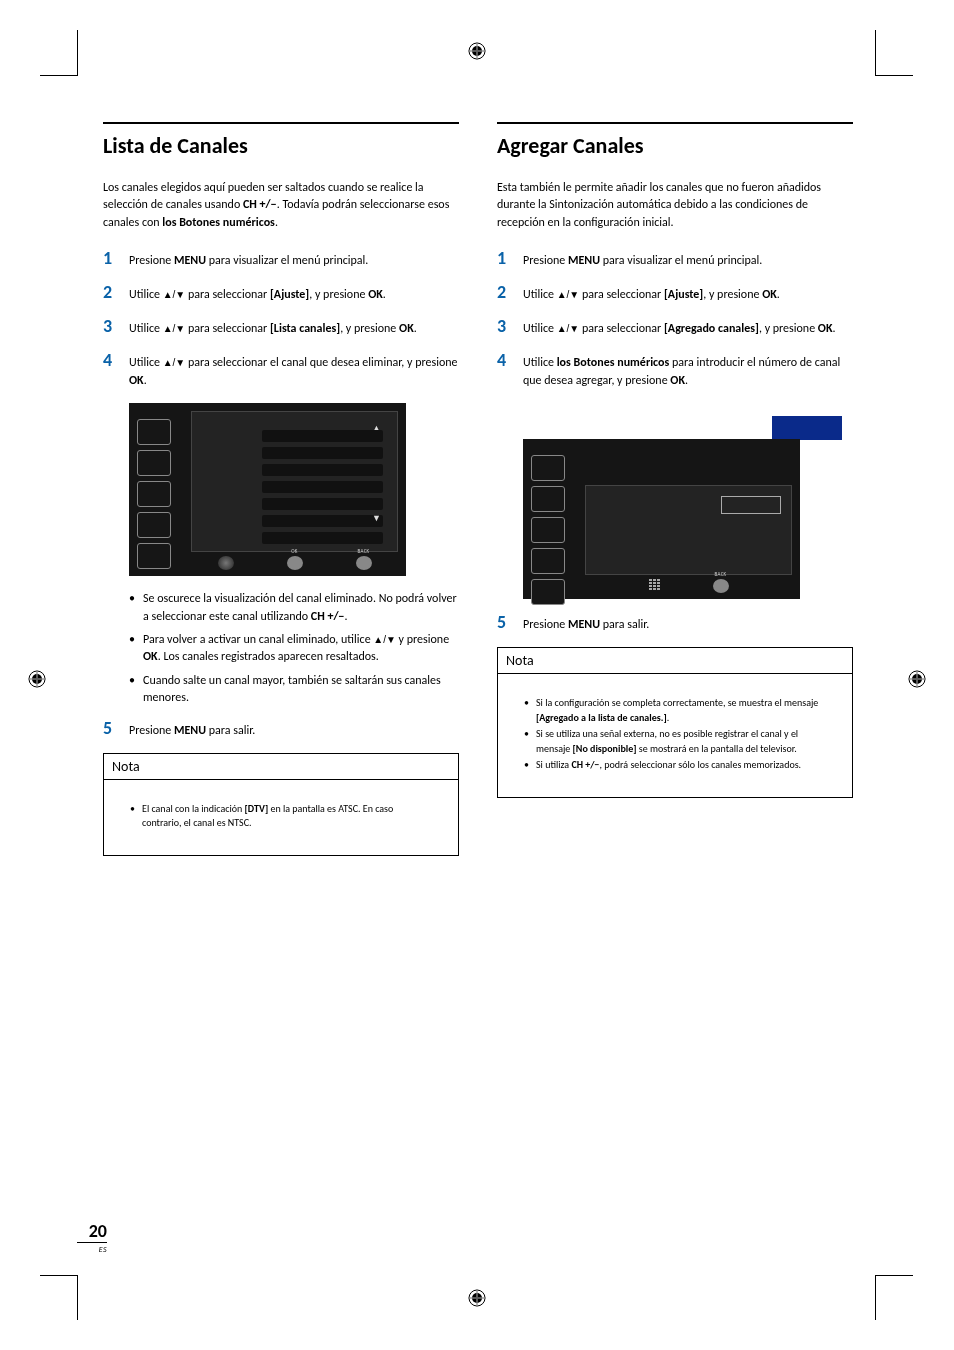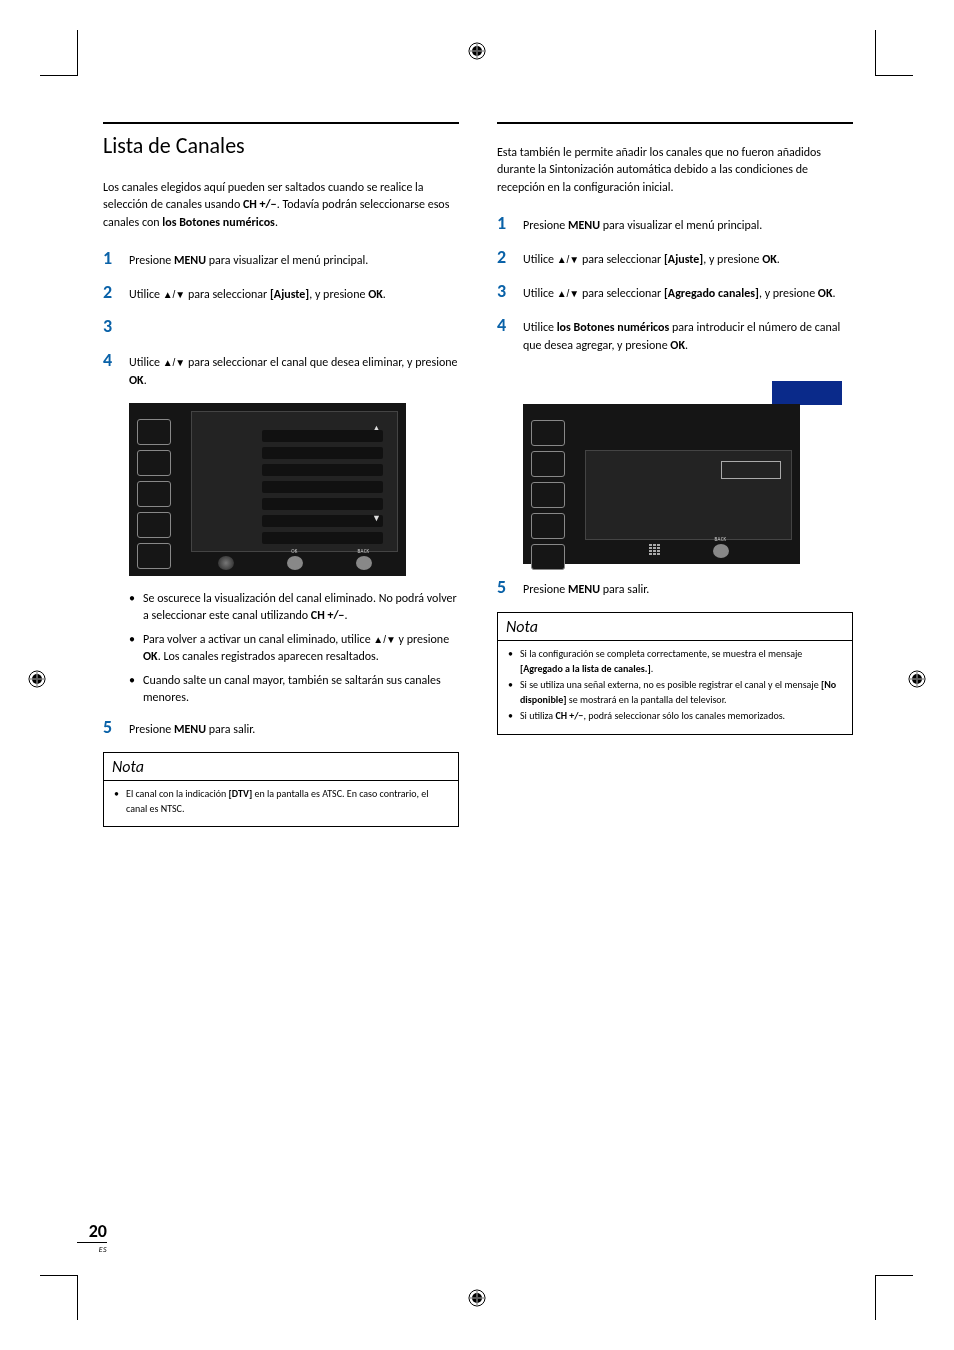--- a/index.html
+++ b/index.html
@@ -18,21 +18,21 @@
   .crop-tr-h { left: 875px; top: 75px; width: 38px; height: 1px; }
   .crop-bl-v { left: 77px; top: 1275px; width: 1px; height: 45px; }
   .crop-bl-h { left: 40px; top: 1275px; width: 38px; height: 1px; }
   .crop-br-v { left: 875px; top: 1275px; width: 1px; height: 45px; }
   .crop-br-h { left: 875px; top: 1275px; width: 38px; height: 1px; }
 
   .content { position: absolute; left: 103px; top: 122px; width: 750px; display: flex; gap: 38px; }
   .col { width: 356px; }
 
   .rule { border-top: 2px solid #000; margin-bottom: 8px; }
-  h2 { font-size: 22px; font-weight: 400; margin-bottom: 4px; }
+  h2 { font-size: 22px; font-weight: 700; margin-bottom: 4px; }
   .intro { font-size: 12px; line-height: 1.45; margin-bottom: 18px; margin-top: 20px; }
   .intro b, .step b, .bullets b, .note b { font-weight: 600; }
 
   .step-row { display: flex; margin-bottom: 14px; }
   .step-num { width: 26px; font-size: 18px; font-weight: 600; color: #0a62a8; flex-shrink: 0; line-height: 1.1; }
   .step-txt { font-size: 12px; line-height: 1.5; padding-top: 2px; }
   .glyph-tri { font-family: "Arial Unicode MS", Arial, sans-serif; font-size: 10px; }
 
   .tv-screen { margin-left: 26px; width: 277px; height: 173px; background: #151515; position: relative; }
   .tv-sidebar { position: absolute; left: 8px; top: 16px; width: 48px; }
@@ -53,23 +53,23 @@
   .bicon-lbl { position: absolute; top: -8px; left: 50%; transform: translateX(-50%); font-size: 5px; color: #ccc; letter-spacing: .3px; }
   .bicon.keypad { background: none; width: 16px; height: 14px; }
   .kp { width: 16px; height: 14px; display: grid; grid-template-columns: repeat(3,3px); grid-template-rows: repeat(4,2px); gap: 1px; }
   .kp span { background: #aaa; }
 
   .bullets { margin: 14px 0 12px 26px; padding-left: 0; }
   .bullets li { font-size: 12px; line-height: 1.45; list-style: none; position: relative; padding-left: 14px; margin-bottom: 6px; }
   .bullets li::before { content: "•"; position: absolute; left: 0; top: 0; }
 
   .note-box { border: 1px solid #000; margin-top: 6px; }
-  .note-hdr { border-bottom: 1px solid #000; padding: 4px 8px; font-size: 16px; font-style: italic; }
+  .note-hdr { border-bottom: 1px solid #000; padding: 4px 8px; font-size: 14px; }
   .note-body { padding: 6px 8px 8px 8px; }
-  .note-body ul { margin: 0; padding: 0; }
+  .note-body ul { margin: 16px; padding: 0; }
   .note-body li { list-style: none; position: relative; padding-left: 14px; font-size: 10px; line-height: 1.45; margin-bottom: 2px; }
   .note-body li::before { content: "•"; position: absolute; left: 2px; top: 0; }
 
   .pagenum { position: absolute; left: 77px; bottom: 96px; text-align: right; width: 30px; }
   .pagenum .n { font-size: 18px; font-weight: bold; }
   .pagenum .u { border-top: 1px solid #000; font-size: 8px; padding-top: 1px; letter-spacing: .4px; font-style: italic; }
 </style>
 </head>
 <body>
 
@@ -126,20 +126,21 @@
       <div class="step-row">
         <div class="step-num">1</div>
         <div class="step-txt">Presione <b>MENU</b> para visualizar el menú principal.</div>
       </div>
       <div class="step-row">
         <div class="step-num">2</div>
         <div class="step-txt">Utilice <span class="glyph-tri">▲/▼</span> para seleccionar <b>[Ajuste]</b>, y presione <b>OK</b>.</div>
       </div>
       <div class="step-row">
         <div class="step-num">3</div>
+        <div class="step-txt">Utilice <span class="glyph-tri">▲/▼</span> para seleccionar <b>[Lista canales]</b>, y presione <b>OK</b>.</div>
       </div>
       <div class="step-row">
         <div class="step-num">4</div>
         <div class="step-txt">Utilice <span class="glyph-tri">▲/▼</span> para seleccionar el canal que desea eliminar, y presione <b>OK</b>.</div>
       </div>
 
       <div class="tv-screen">
         <div class="tv-sidebar">
           <div class="tv-icon"></div>
           <div class="tv-icon"></div>
@@ -187,20 +188,21 @@
         <div class="note-body">
           <ul>
             <li>El canal con la indicación <b>[DTV]</b> en la pantalla es ATSC. En caso contrario, el canal es NTSC.</li>
           </ul>
         </div>
       </div>
     </div>
 
     <div class="col">
       <div class="rule"></div>
+      <h2>Agregar Canales</h2>
       <p class="intro">Esta también le permite añadir los canales que no fueron añadidos durante la Sintonización automática debido a las condiciones de recepción en la configuración inicial.</p>
 
       <div class="step-row">
         <div class="step-num">1</div>
         <div class="step-txt">Presione <b>MENU</b> para visualizar el menú principal.</div>
       </div>
       <div class="step-row">
         <div class="step-num">2</div>
         <div class="step-txt">Utilice <span class="glyph-tri">▲/▼</span> para seleccionar <b>[Ajuste]</b>, y presione <b>OK</b>.</div>
       </div>

